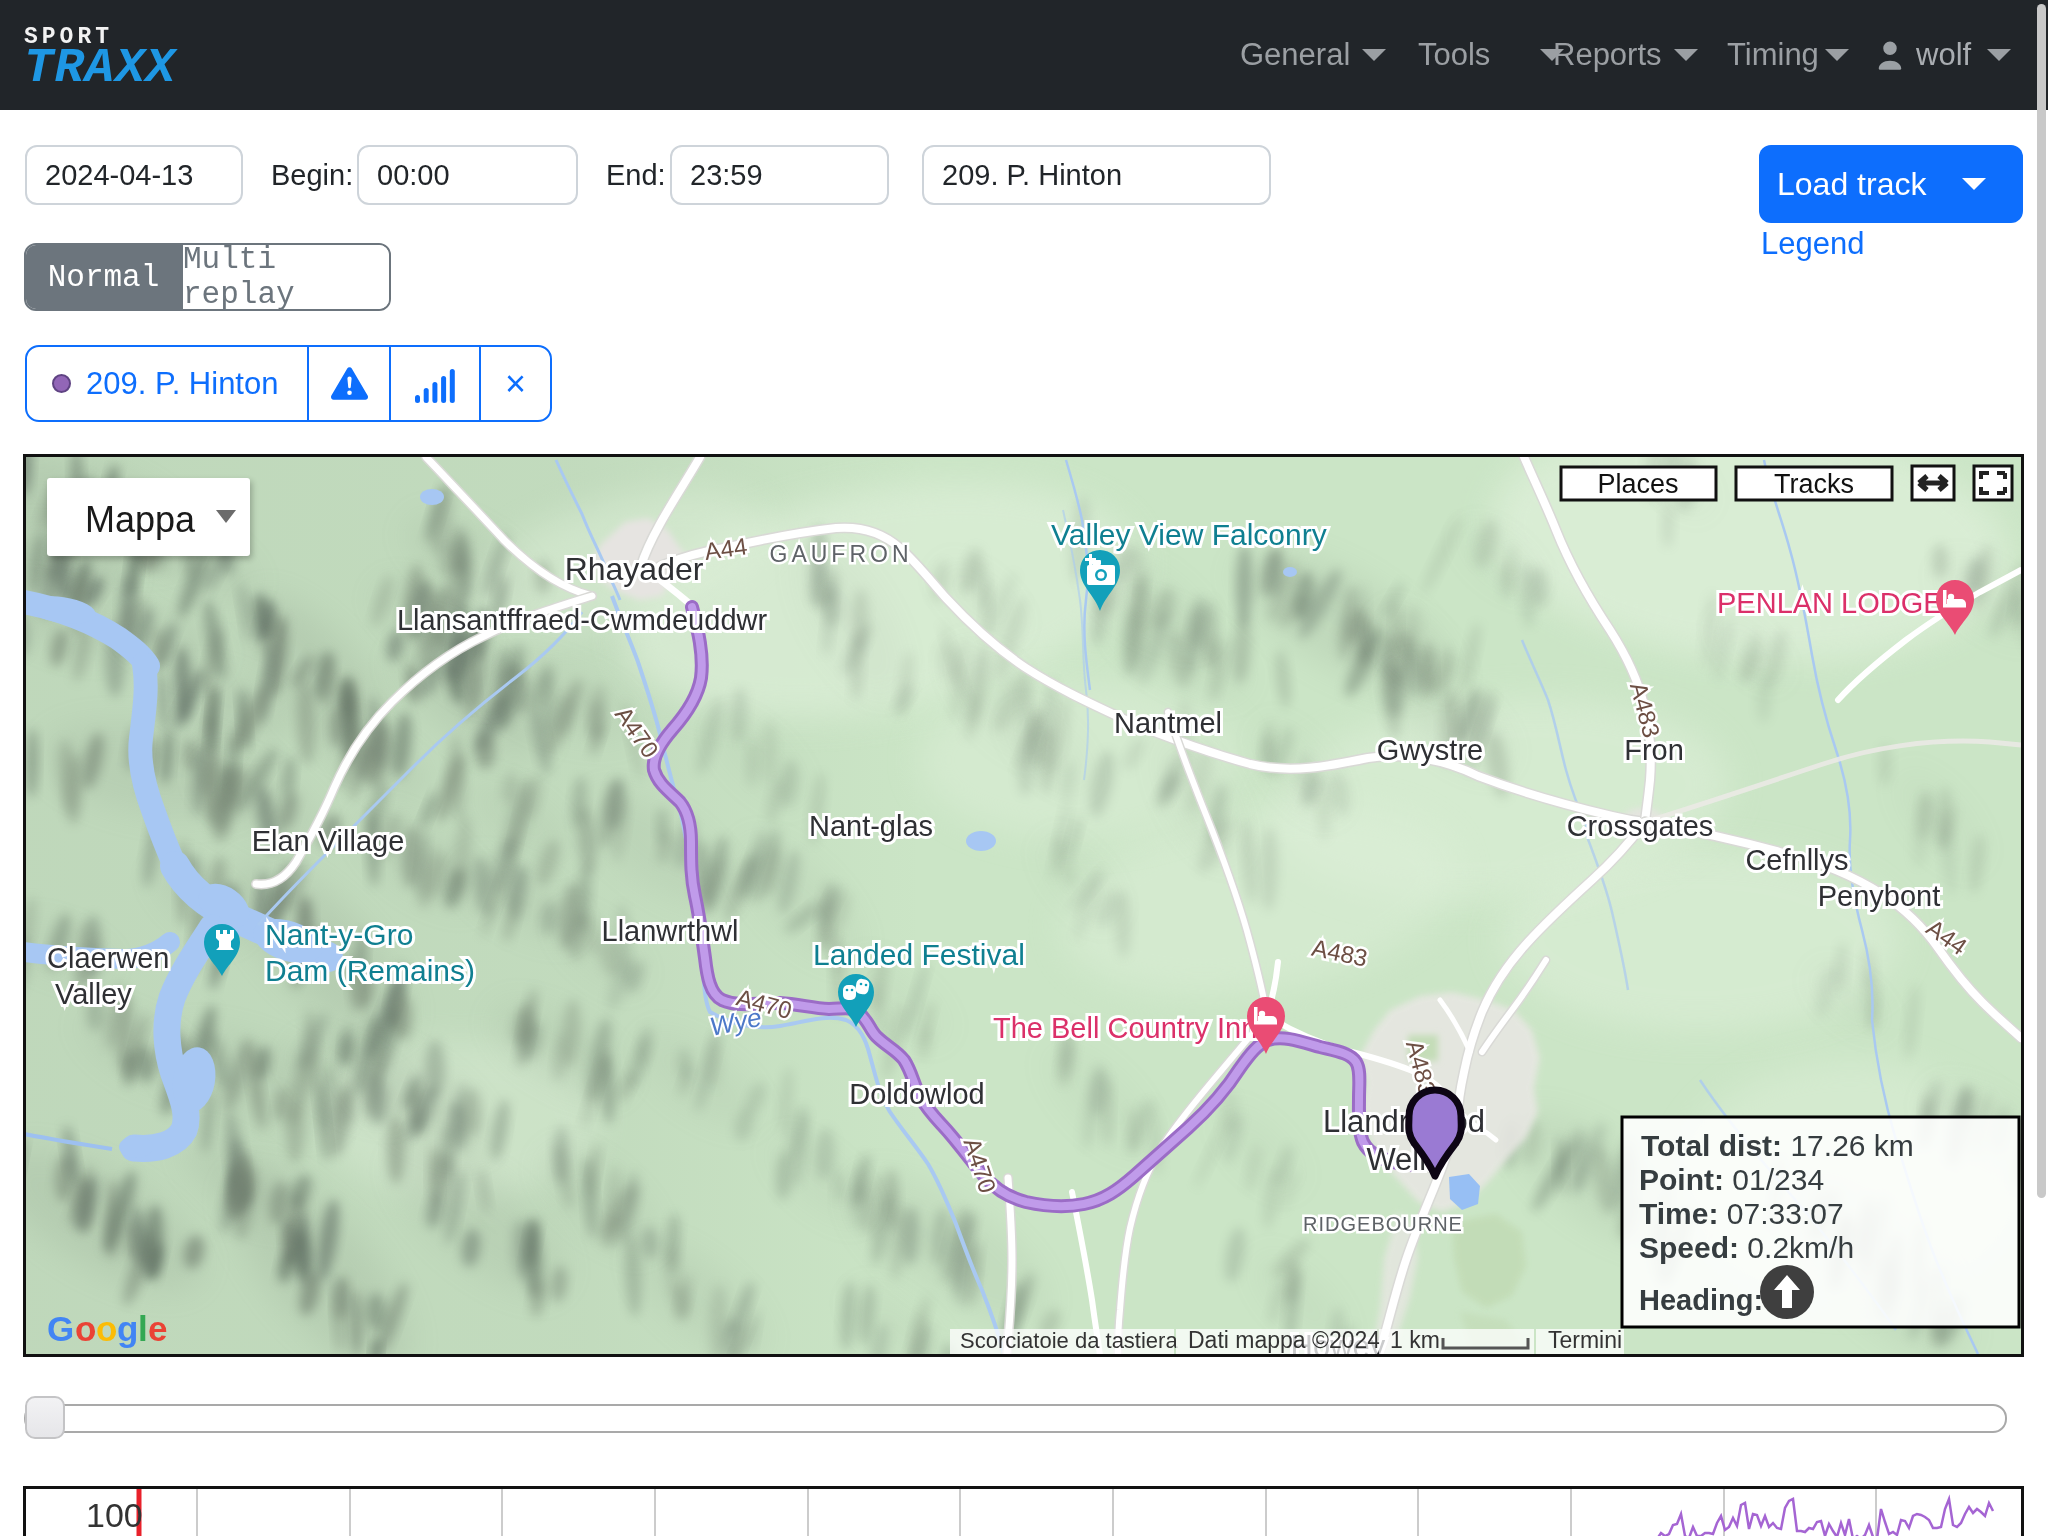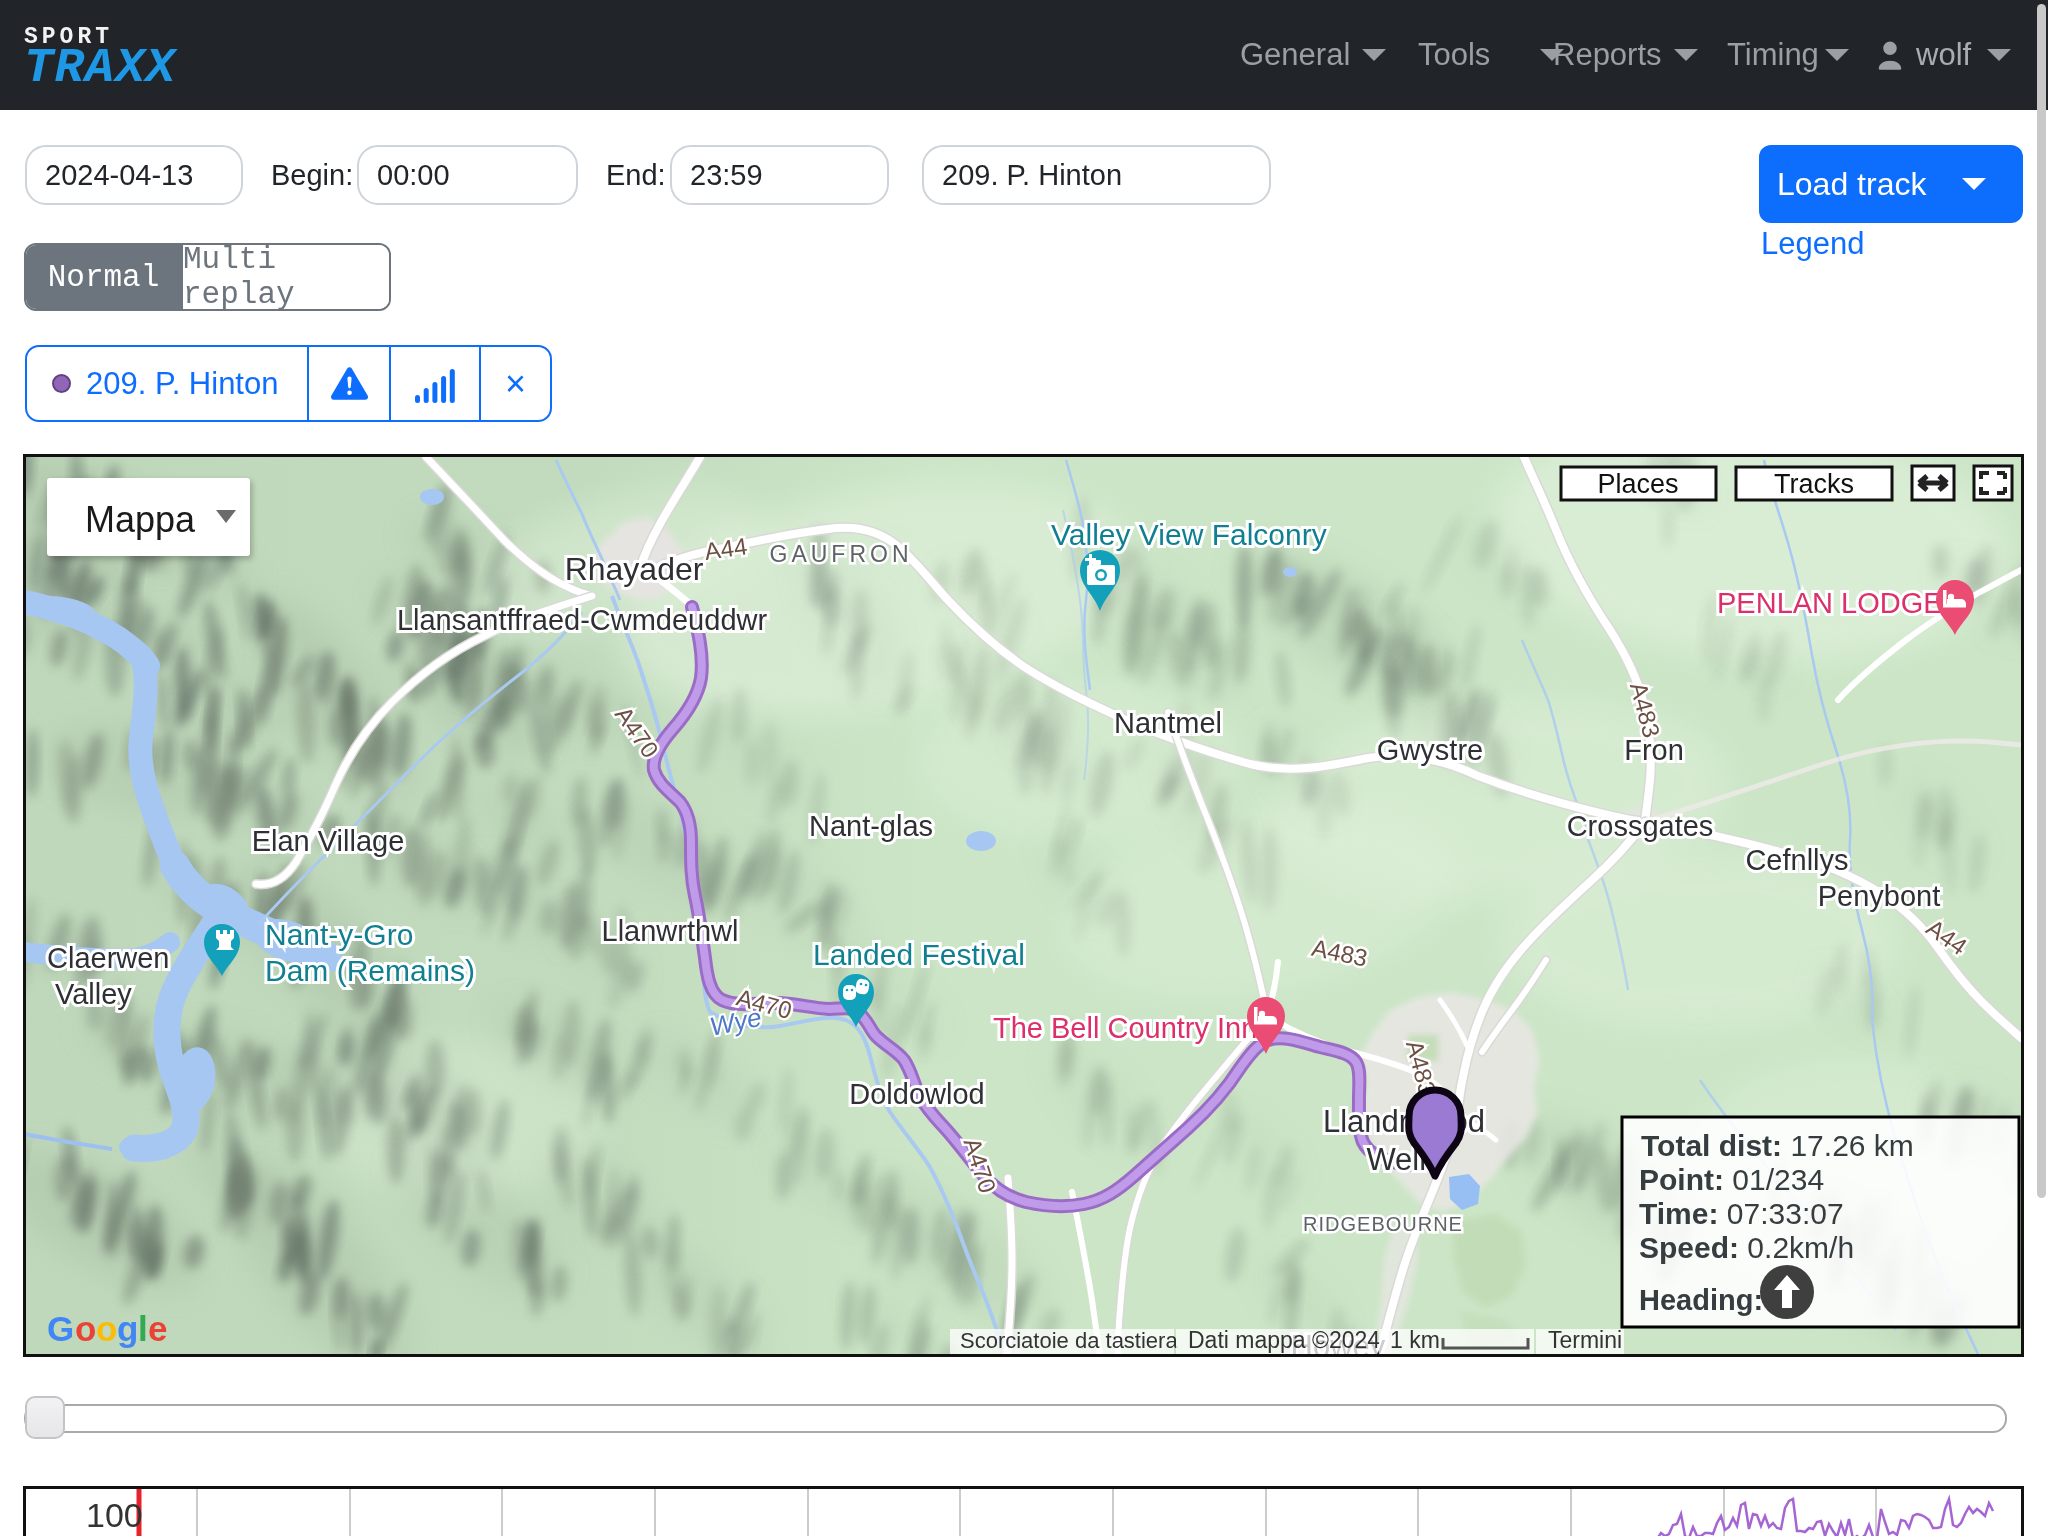--- a/index.html
+++ b/index.html
@@ -6,21 +6,21 @@
   html,body { width:2048px; height:1536px; overflow:hidden; background:#fff;
     font-family:"Liberation Sans", sans-serif; }
   
   #navbar { position:absolute; left:0; top:0; width:2048px; height:110px; background:#212529; }
   .logo { position:absolute; left:24px; top:26px;font-family:Liberation Mono, monospace; }
   .logo .sport { font-size:23px; font-weight:bold; color:#f2f2f2; letter-spacing:4px; line-height:1; }
   .logo .traxx { font-size:49px; font-weight:bold; font-style:italic; color:#1e97e4; letter-spacing:1px; line-height:0.80; }
   .navmenu { position:absolute; top:0; height:110px; display:flex; align-items:center; color:#9b9fa3; font-size:31px; }
   .caret { display:inline-block; width:0; height:0; border-left:12px solid transparent; border-right:12px solid transparent; border-top:12px solid #9b9fa3; margin-left:12px; }
   
-  .tinput { position:absolute; height:60px; border:2px solid #ced4da; border-radius:21px; font-size:29px; color:#212529; padding-left:18px; display:flex; align-items:center; background:#fff; }
+  .tinput { position:absolute; height:60px; border:2px solid #ced4da; border-radius:12px; font-size:29px; color:#212529; padding-left:18px; display:flex; align-items:center; background:#fff; }
   .flabel { position:absolute; font-size:29px; color:#212529; }
   #loadtrack { position:absolute; left:1759px; top:145px; width:264px; height:78px; background:#0d6efd; border-radius:12px; color:#fff; font-size:32px; display:flex; align-items:center; padding-left:18px; }
   #loadtrack .caret { border-top-color:#fff; margin-left:36px; }
   #legend { position:absolute; left:1761px; top:226px; font-size:31px; color:#0d6efd; }
   
   #toggle { position:absolute; left:24px; top:243px; width:367px; height:68px; border:2px solid #6c757d; border-radius:12px; overflow:hidden; display:flex;font-family:Liberation Mono, monospace; }
   #toggle .on { background:#6c757d; color:#fff; font-size:31px; display:flex; align-items:center; justify-content:center; width:157px; border-right:2px solid #6c757d; }
   #toggle .off { background:#fff; color:#6c757d; font-size:31px; display:flex; align-items:center; justify-content:center; flex:1; }
   
   #chip { position:absolute; left:25px; top:345px; width:527px; height:77px; border:2px solid #0d6efd; border-radius:14px; display:flex; color:#0d6efd; }

